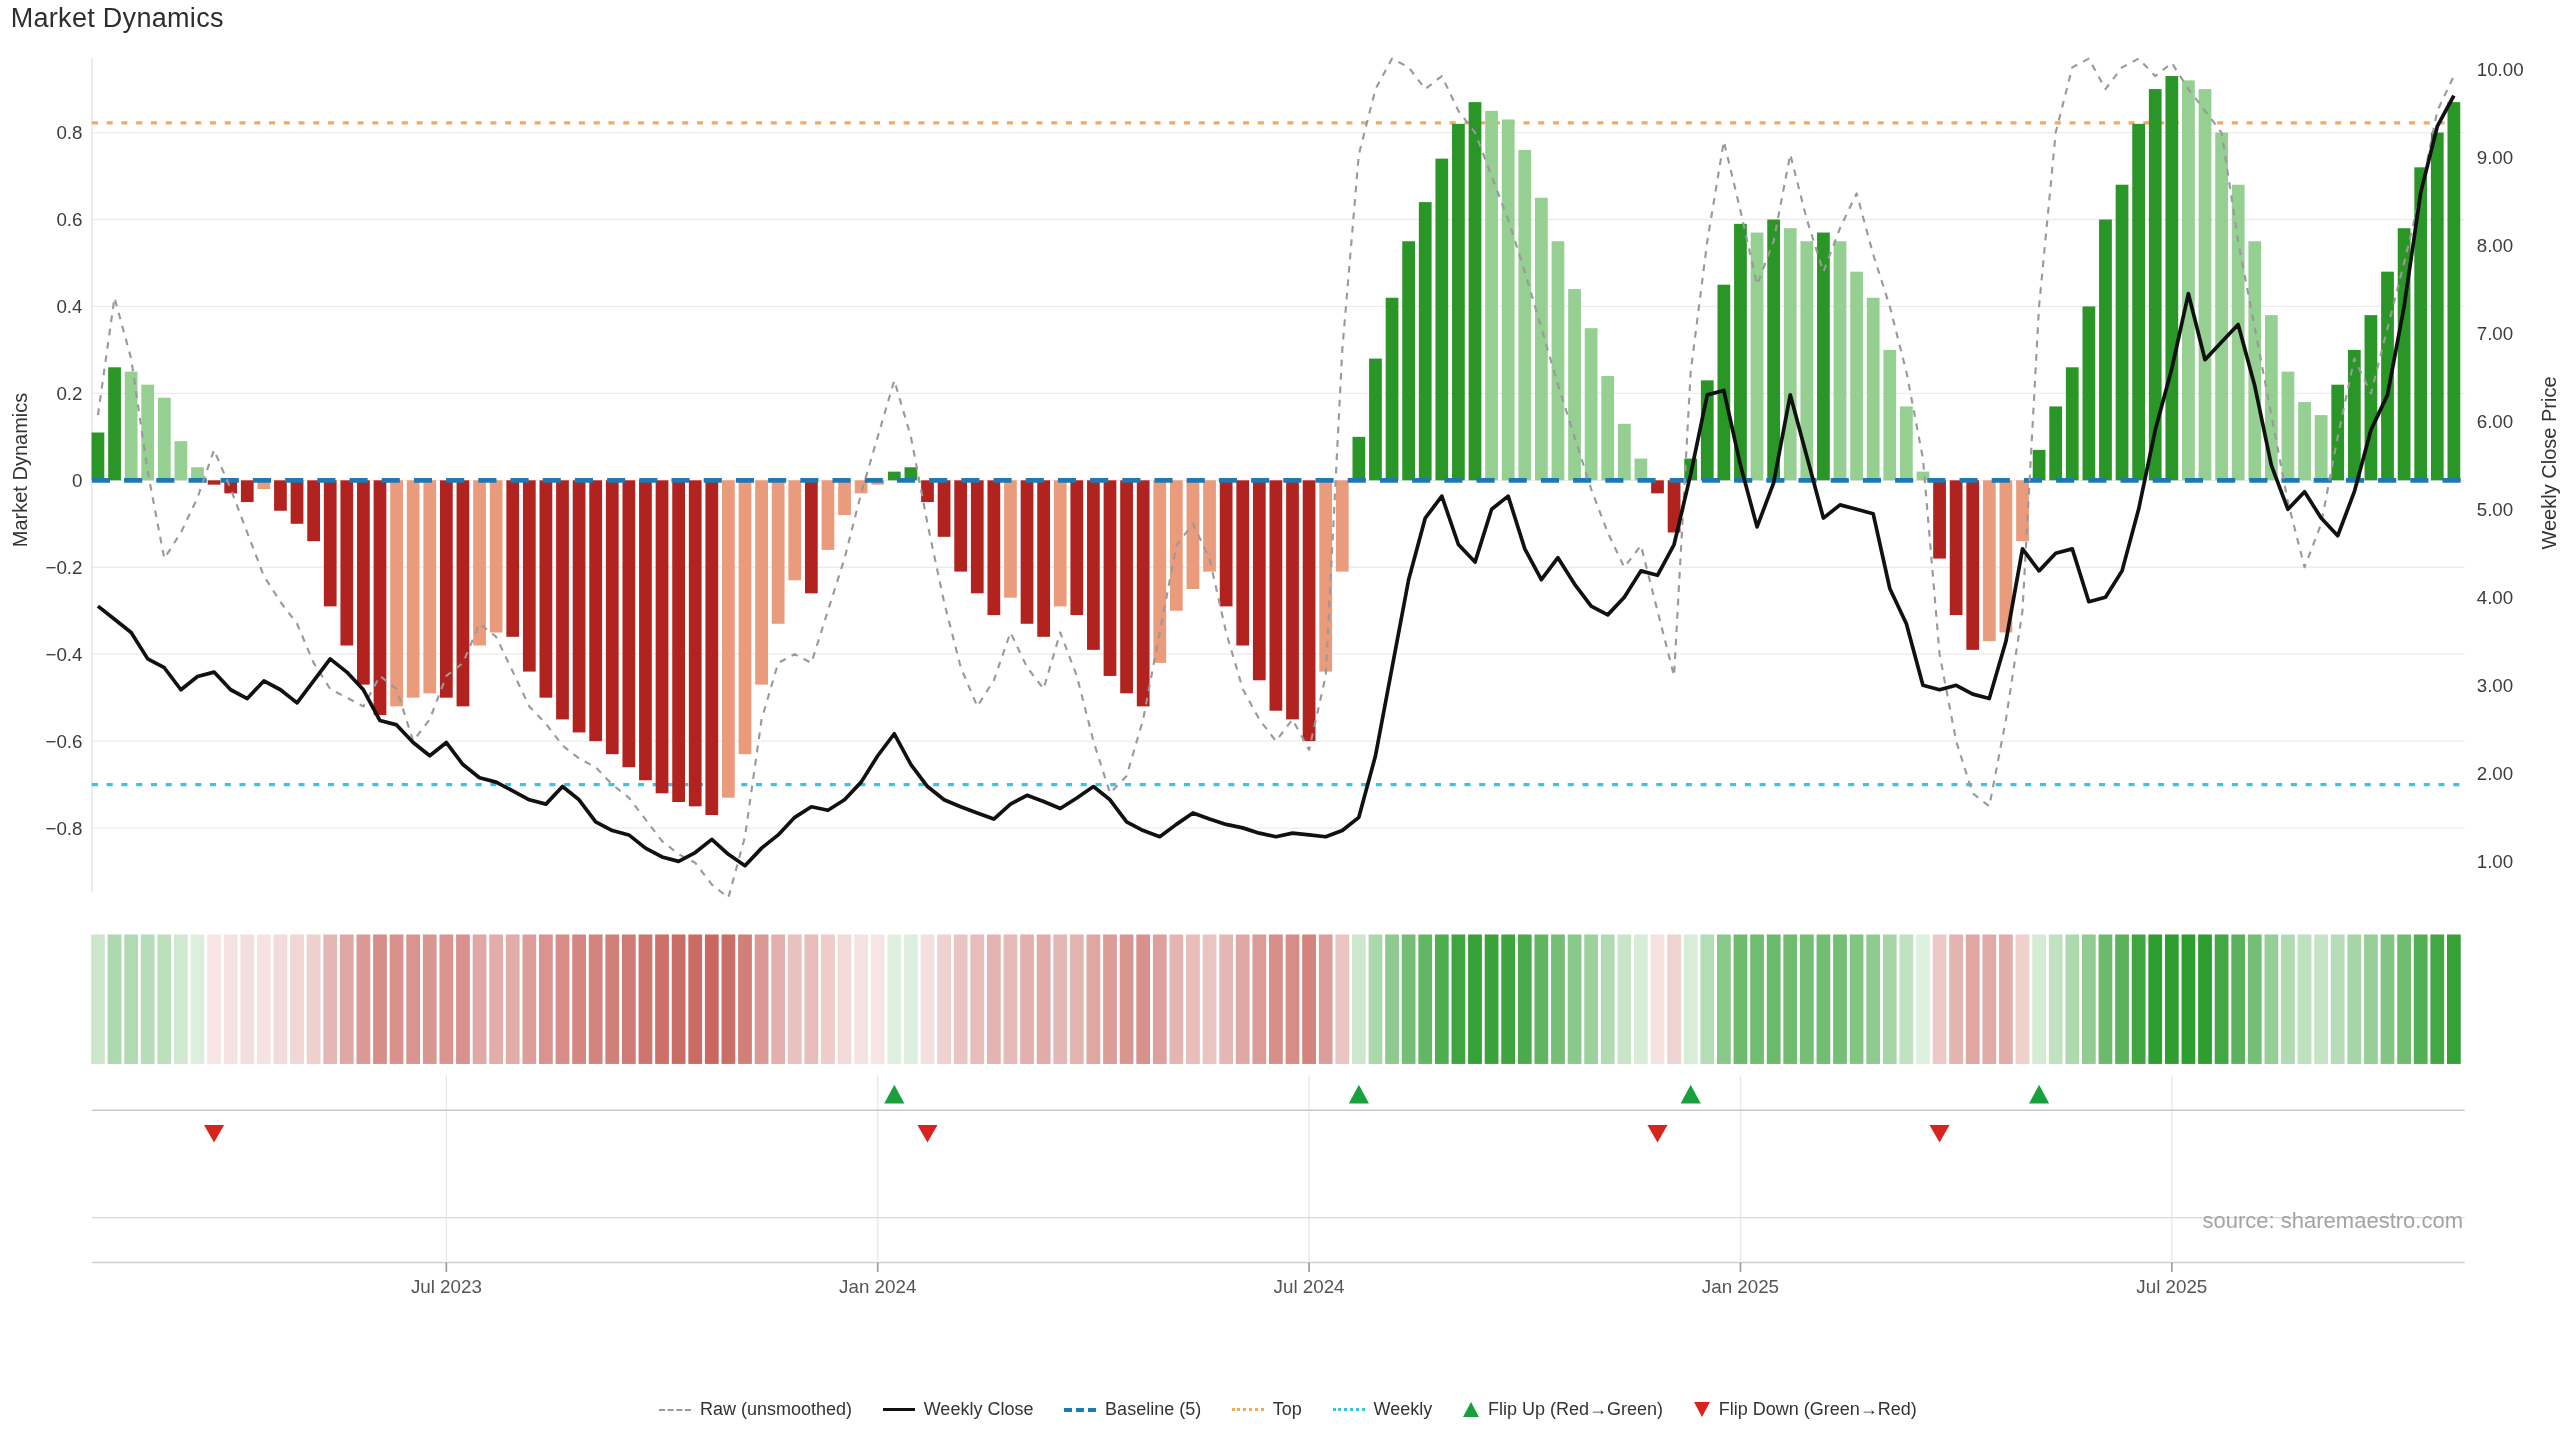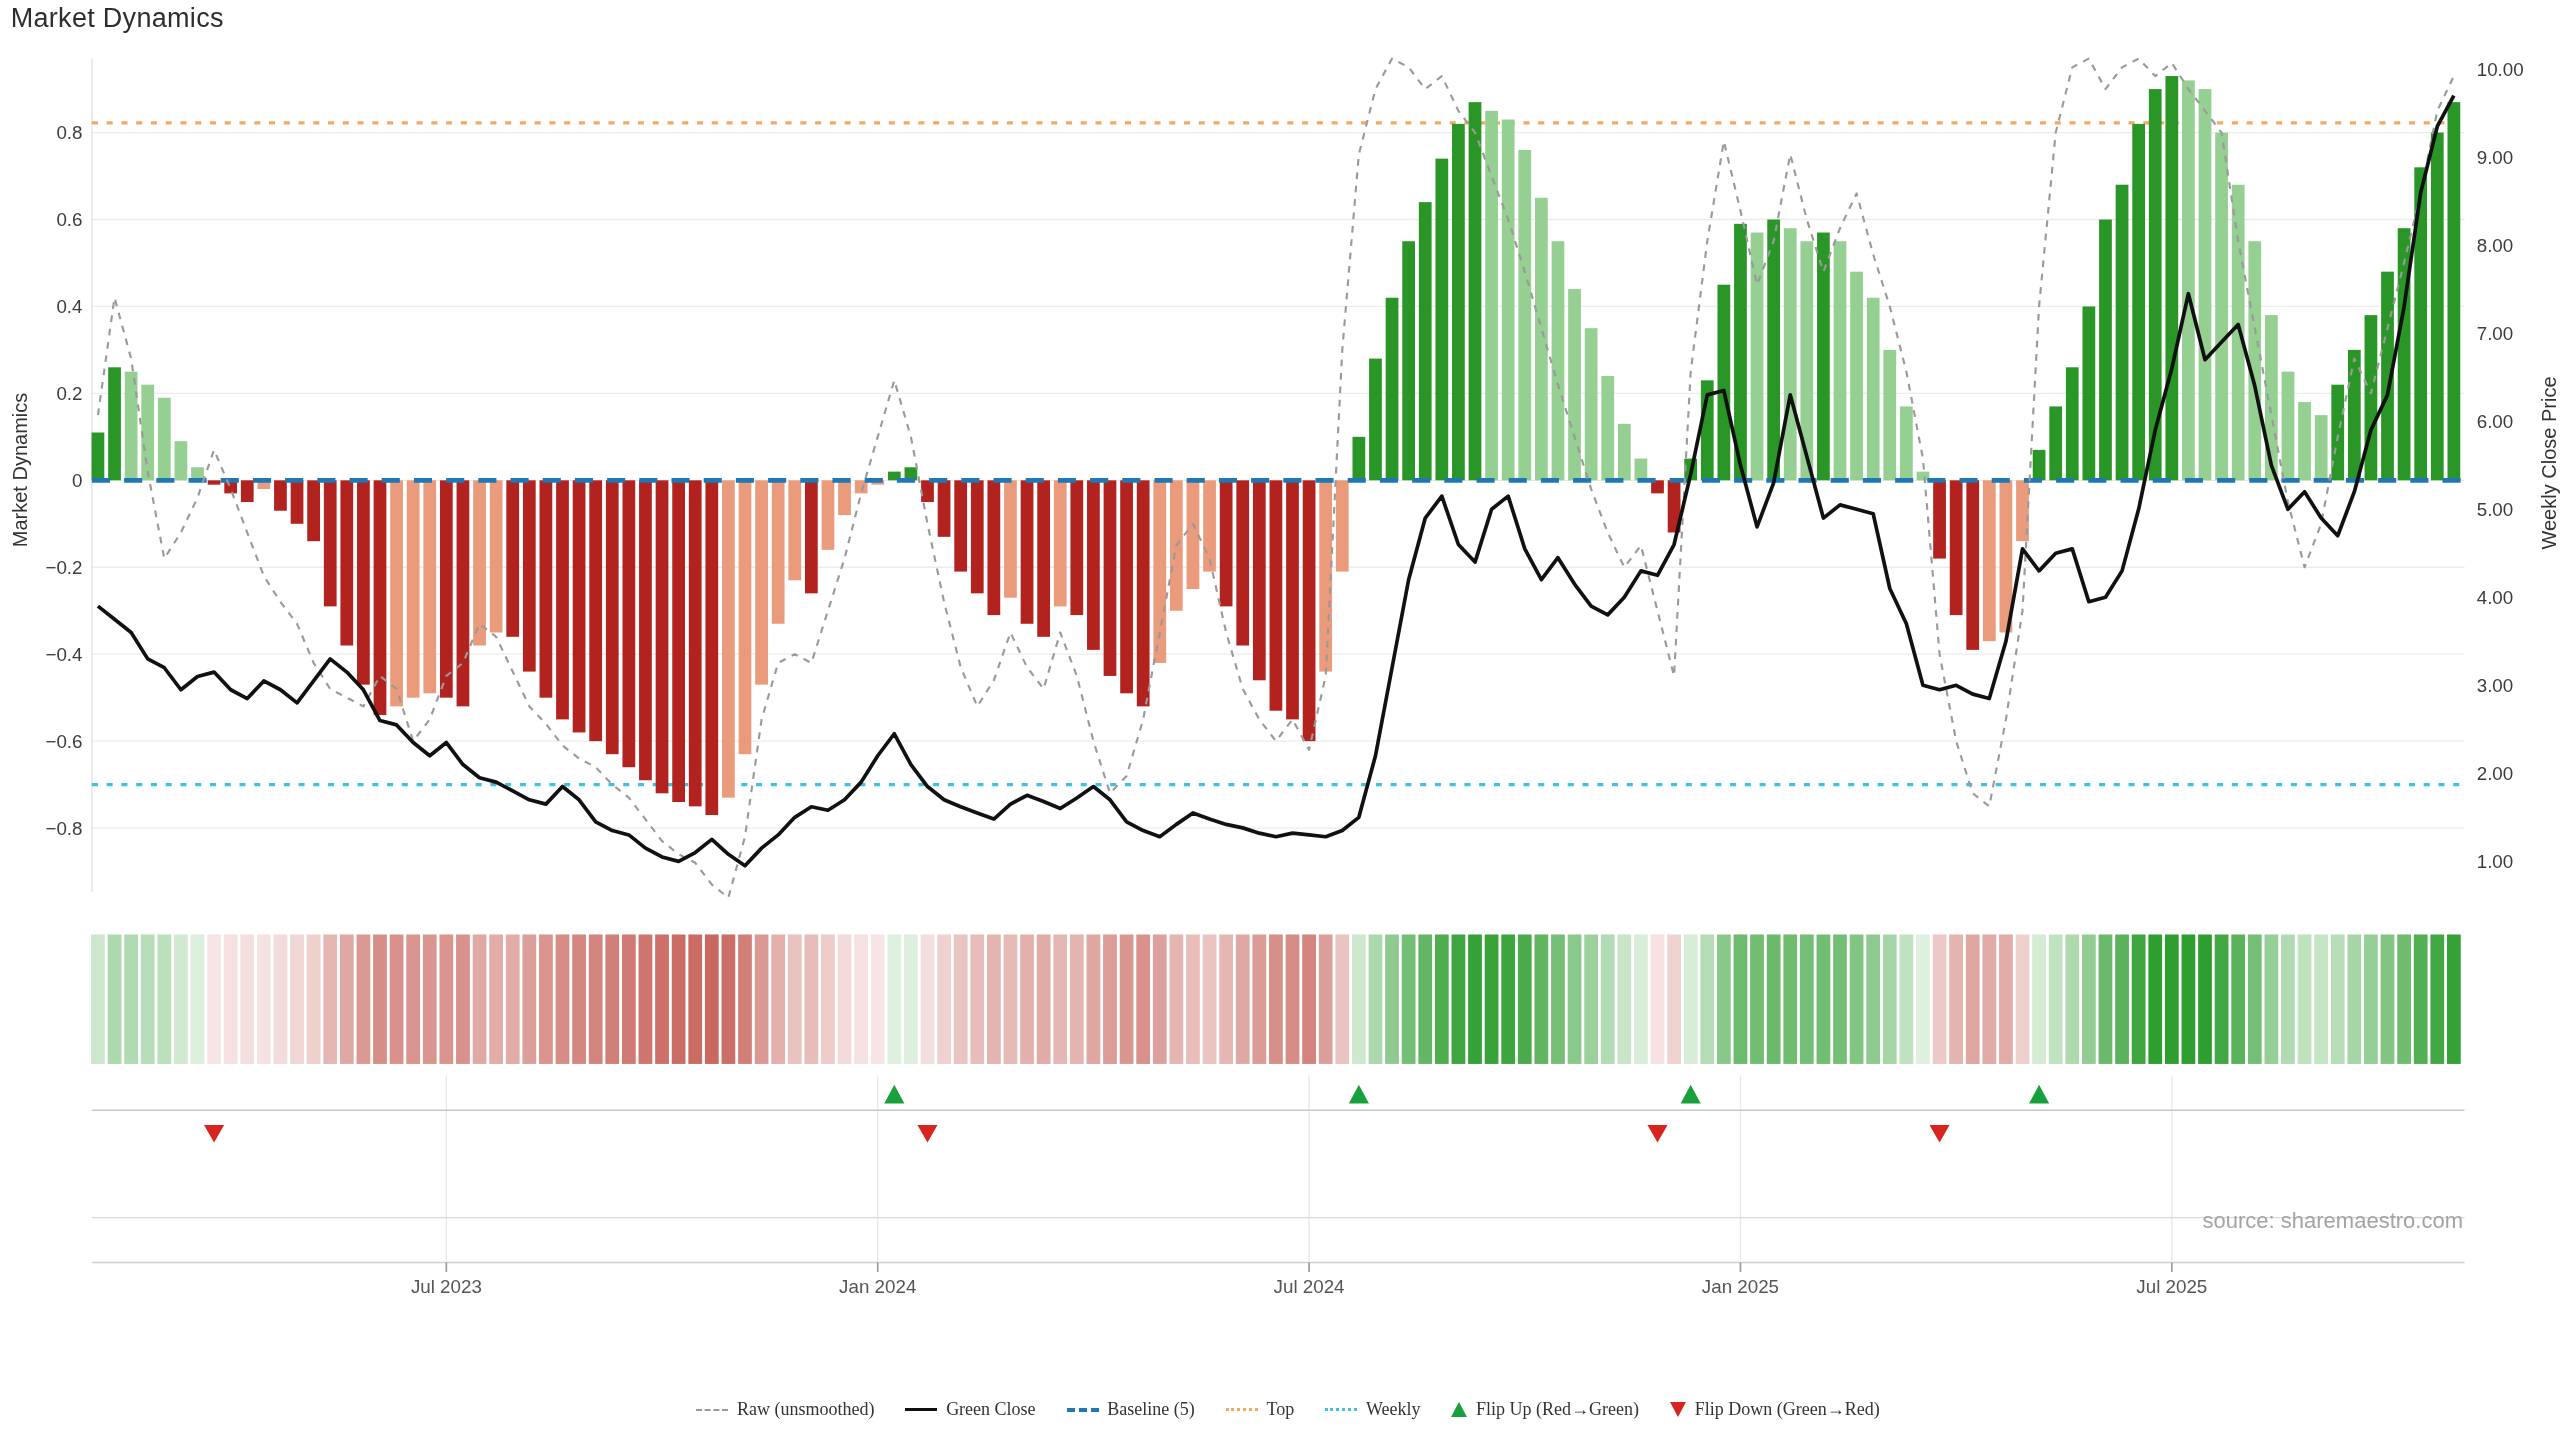--- a/index.html
+++ b/index.html
@@ -4,21 +4,21 @@
 <style>
   html,body{margin:0;padding:0;background:#ffffff;}
   body{width:2576px;height:1449px;font-family:"Liberation Sans","DejaVu Sans",sans-serif;}
   #app{position:relative;width:2576px;height:1449px;overflow:hidden;background:#fff;}
   .page-title{position:absolute;left:10.7px;top:2.7px;font-size:27px;color:#2e2e2e;font-weight:400;letter-spacing:0.3px;}
   .axis-title{position:absolute;white-space:nowrap;font-size:20px;color:#333;}
   .axis-title-left{left:20px;top:470px;transform:translate(-50%,-50%) rotate(-90deg);}
   .axis-title-right{left:2549px;top:463px;transform:translate(-50%,-50%) rotate(-90deg);}
   .source-credit{position:absolute;right:113px;top:1208px;font-size:22px;color:#a3a3a3;}
   .legend{position:absolute;left:0;top:1399px;width:2576px;display:flex;justify-content:center;align-items:center;gap:31px;font-size:18px;color:#333;}
-  .legend-item{display:flex;align-items:center;white-space:nowrap;font-family:Liberation Serif, serif;}
+  .legend-item{display:flex;align-items:center;white-space:nowrap;}
   .sw{display:inline-block;margin-right:8.7px;}
   .sw-line{width:32px;height:0;}
   .sw-raw{border-top:2.7px dashed #9a9a9a;}
   .sw-close{border-top:3.4px solid #111;}
   .sw-baseline{border-top:4px dashed #1f77b4;}
   .sw-top{border-top:3.4px dotted #f4a960;}
   .sw-bottom{border-top:3.4px dotted #3fc1e0;}
   .sw-tri-up{width:0;height:0;border-left:8.7px solid transparent;border-right:8.7px solid transparent;border-bottom:15.4px solid #18a03c;}
   .sw-tri-down{width:0;height:0;border-left:8.7px solid transparent;border-right:8.7px solid transparent;border-top:15.4px solid #d7241f;}
   svg text{font-family:"Liberation Sans","DejaVu Sans",sans-serif;}
@@ -399,21 +399,21 @@
 
   <div class="source-credit">source: sharemaestro.com</div>
 
   <div class="legend" id="legend">
       <div class="legend-item">
         <span class="sw sw-line sw-raw"></span>
         <span>Raw (unsmoothed)</span>
       </div>
       <div class="legend-item">
         <span class="sw sw-line sw-close"></span>
-        <span>Green Close</span>
+        <span>Weekly Close</span>
       </div>
       <div class="legend-item">
         <span class="sw sw-line sw-baseline"></span>
         <span>Baseline (5)</span>
       </div>
       <div class="legend-item">
         <span class="sw sw-line sw-top"></span>
         <span>Top</span>
       </div>
       <div class="legend-item">

